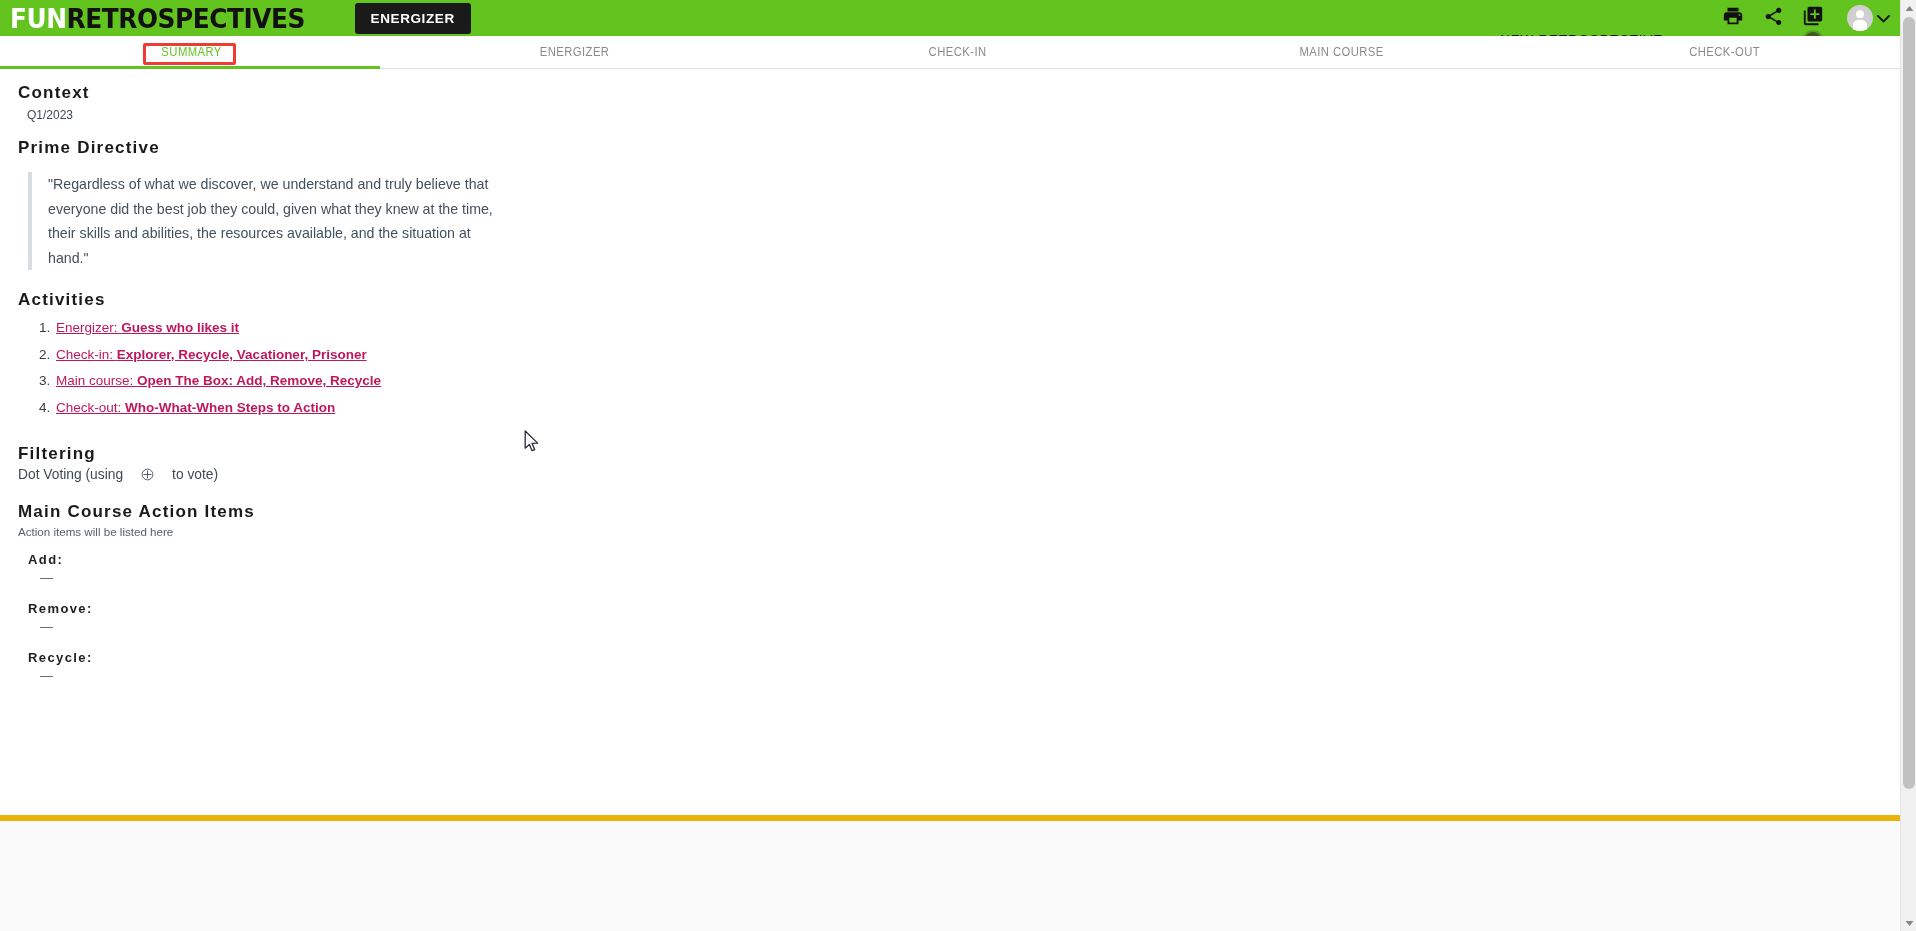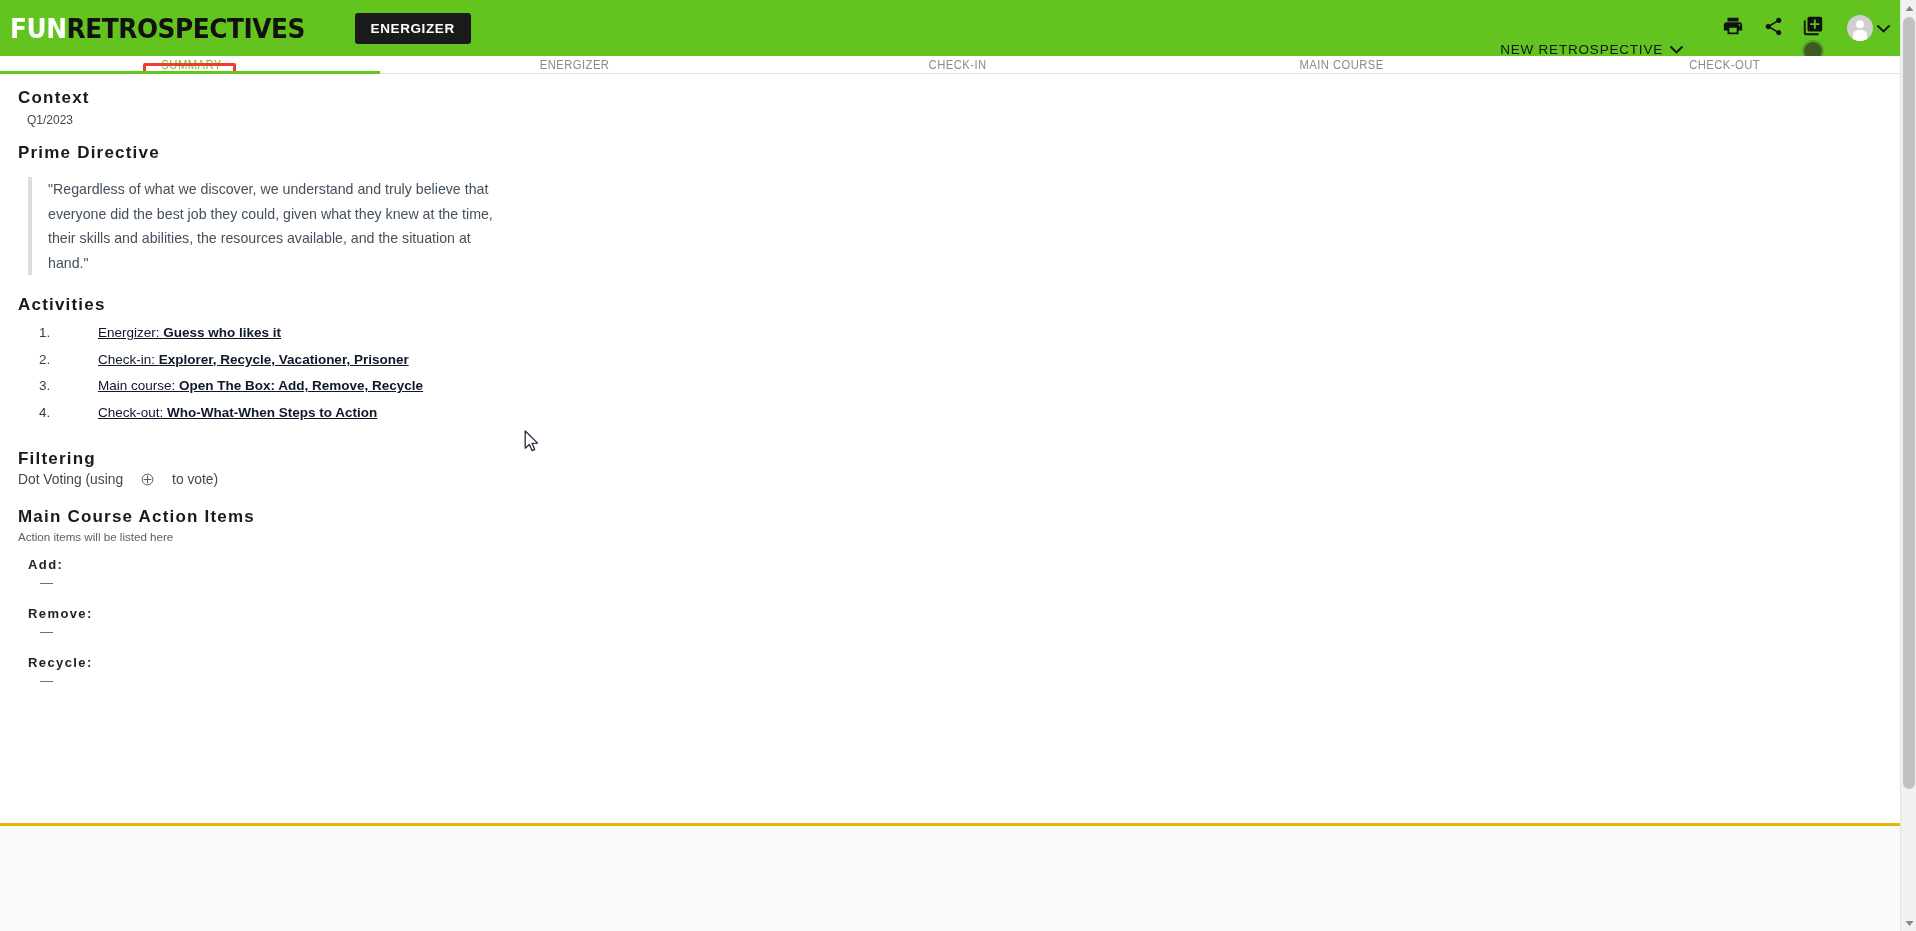--- a/index.html
+++ b/index.html
@@ -8,21 +8,21 @@
     margin: 0; padding: 0;
     width: 1916px; height: 931px;
     overflow: hidden;
     background: #fafafa;
     font-family: "Liberation Sans", sans-serif;
   }
 
   
   .topbar {
     position: relative;
-    height: 56px;
+    height: 36px;
     background: #63c420;
     display: flex;
     align-items: center;
     padding: 0 0 0 10px;
   }
   .logo {
     font-family: "DejaVu Sans", sans-serif;
     font-size: 27px;
     font-weight: bold;
     letter-spacing: -0.5px;
@@ -91,21 +91,21 @@
     width: 26px; height: 26px; border-radius: 50%;
     background: #d0d0d0;
     display: flex; align-items: flex-end; justify-content: center;
     overflow: hidden;
   }
   .chev { display: inline-block; }
 
   
   .tabs {
     position: relative;
-    height: 18px;
+    height: 33px;
     background: #ffffff;
     display: flex;
     align-items: center;
     border-bottom: 1px solid #e2e2e2;
   }
   .tabs::after {
     content: "";
     position: absolute;
     left: 0; bottom: -1px;
     width: 380px; height: 3px;
@@ -128,21 +128,21 @@
     width: 93px; height: 22px;
     border: 3px solid #ef3b33;
     border-radius: 2px;
     pointer-events: none;
   }
 
   
   .content-card {
     background: #ffffff;
     height: 752px;
-    border-bottom: 3px solid #eab308;
+    border-bottom: 6px solid #eab308;
     padding: 14px 0 0 0;
     overflow: hidden;
     position: relative;
   }
   .inner { padding-left: 18px; }
 
   h2.section {
     font-family: "Liberation Sans", sans-serif;
     font-size: 17px;
     font-weight: bold;
@@ -171,23 +171,22 @@
 
   ol.activities {
     margin: 8px 0 0 0;
     padding-left: 36px;
     font-size: 13.5px;
     color: #3b3b3b;
     line-height: 1.55;
   }
   ol.activities li { margin-bottom: 5.5px; padding-left: 2px; }
   ol.activities a {
-    color: #0f172a;
+    color: #be185d;
     text-decoration: underline;
-    margin-left: 42px;
   }
   ol.activities a .act-name { font-weight: bold; }
 
   .filter-line {
     font-size: 13.8px;
     color: #3f4a53;
     margin: 2px 0 0 0;
     display: flex; align-items: center; gap: 18px;
   }
   .vote-icon {

